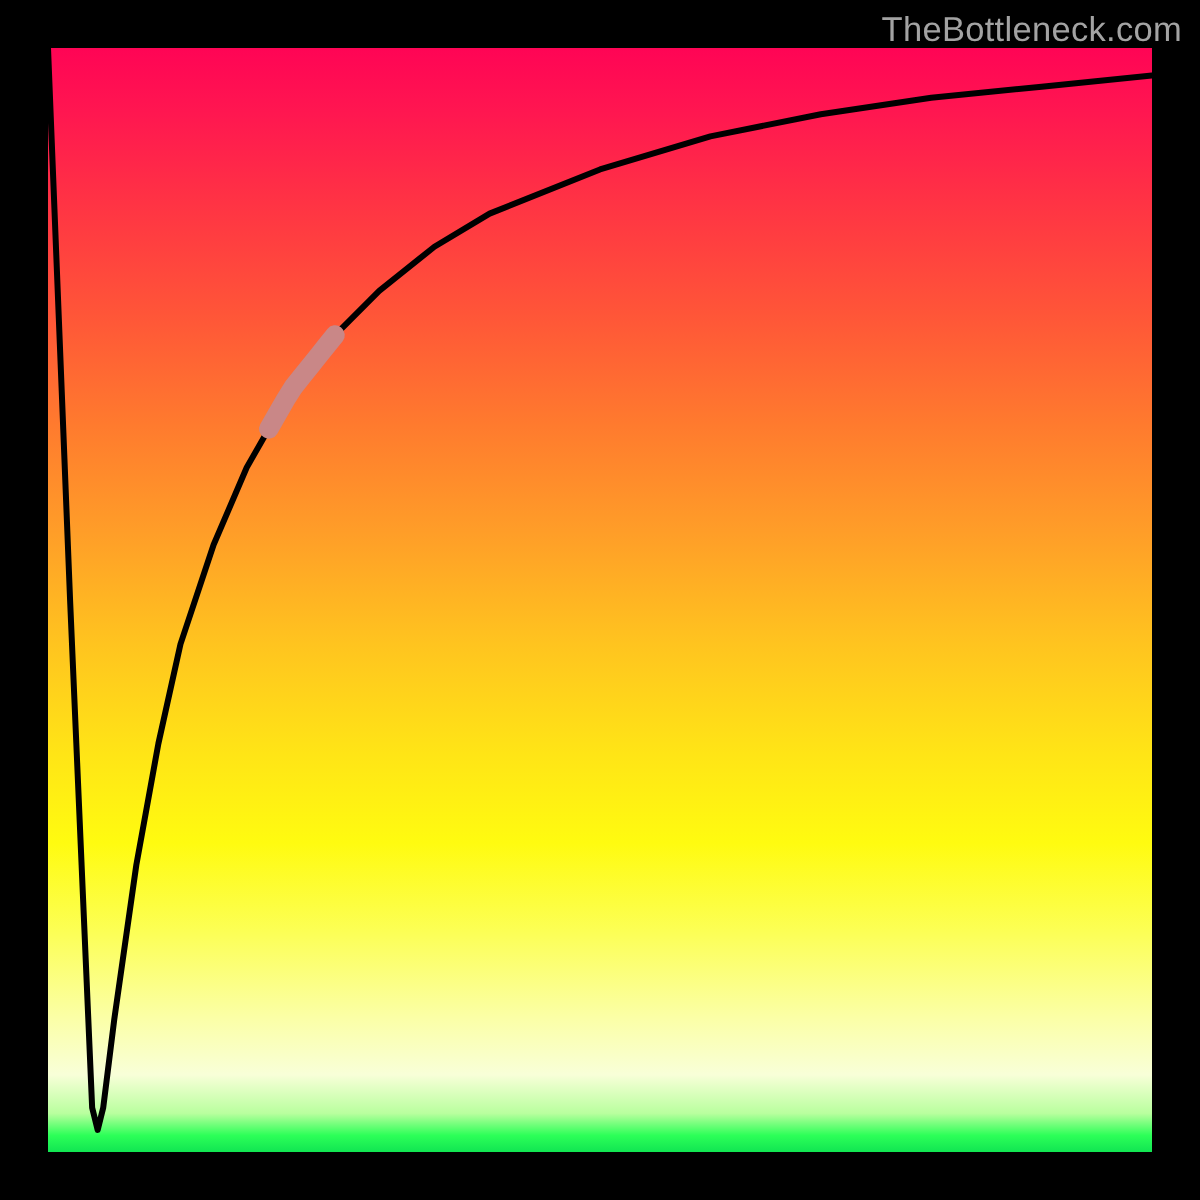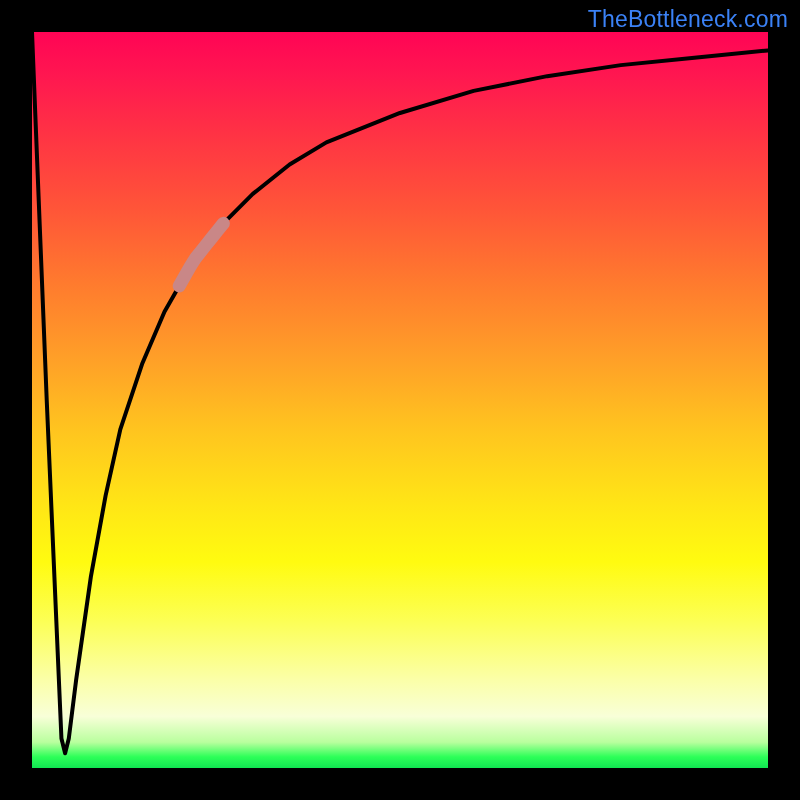--- a/index.html
+++ b/index.html
@@ -48,21 +48,21 @@
     left: 0;
     top: 0;
     width: 736px;
     height: 736px;
     overflow: visible;
   }
   .watermark {
     position: absolute;
     top: 6px;
     right: 12px;
-    color: #3b82f6;
+    color: #a3a3a3;
     font-size: 23px;
     font-weight: 400;
     letter-spacing: 0.2px;
     font-family: Arial, Helvetica, sans-serif;
   }
 </style>
 </head>
 <body>
 
 <div class="frame">

